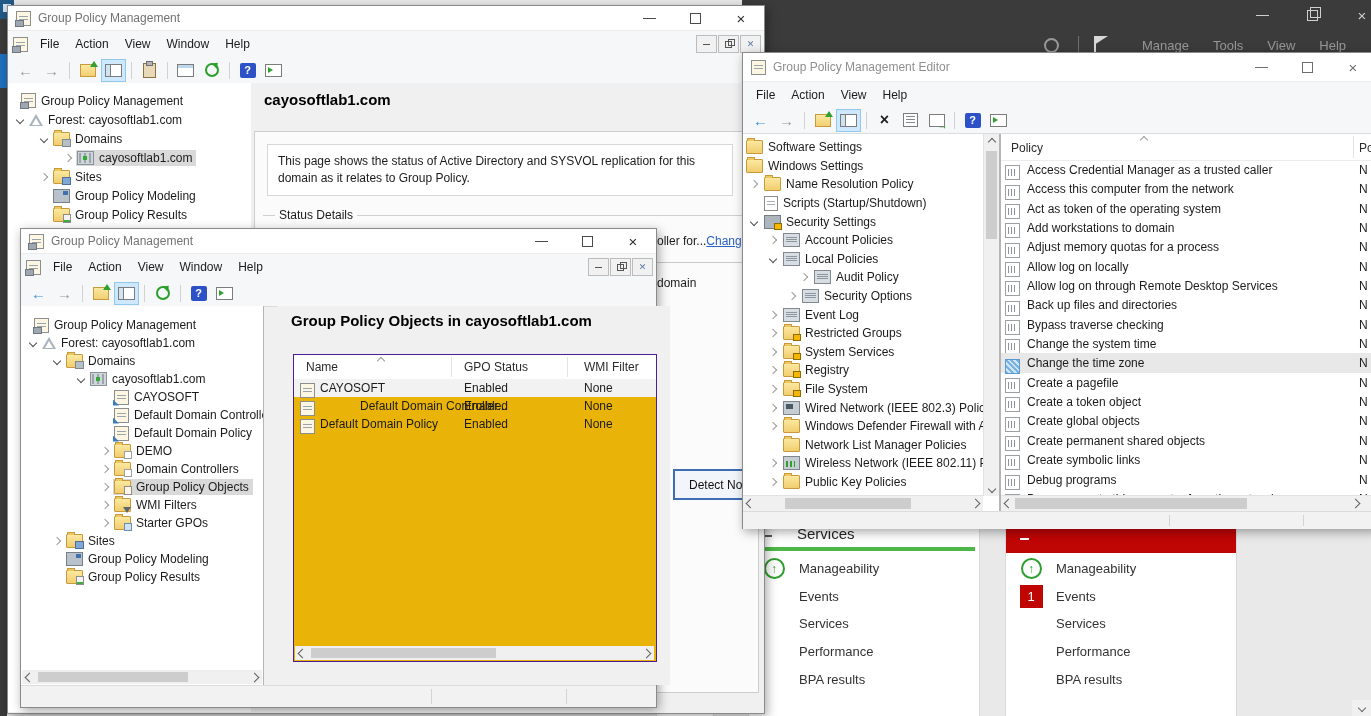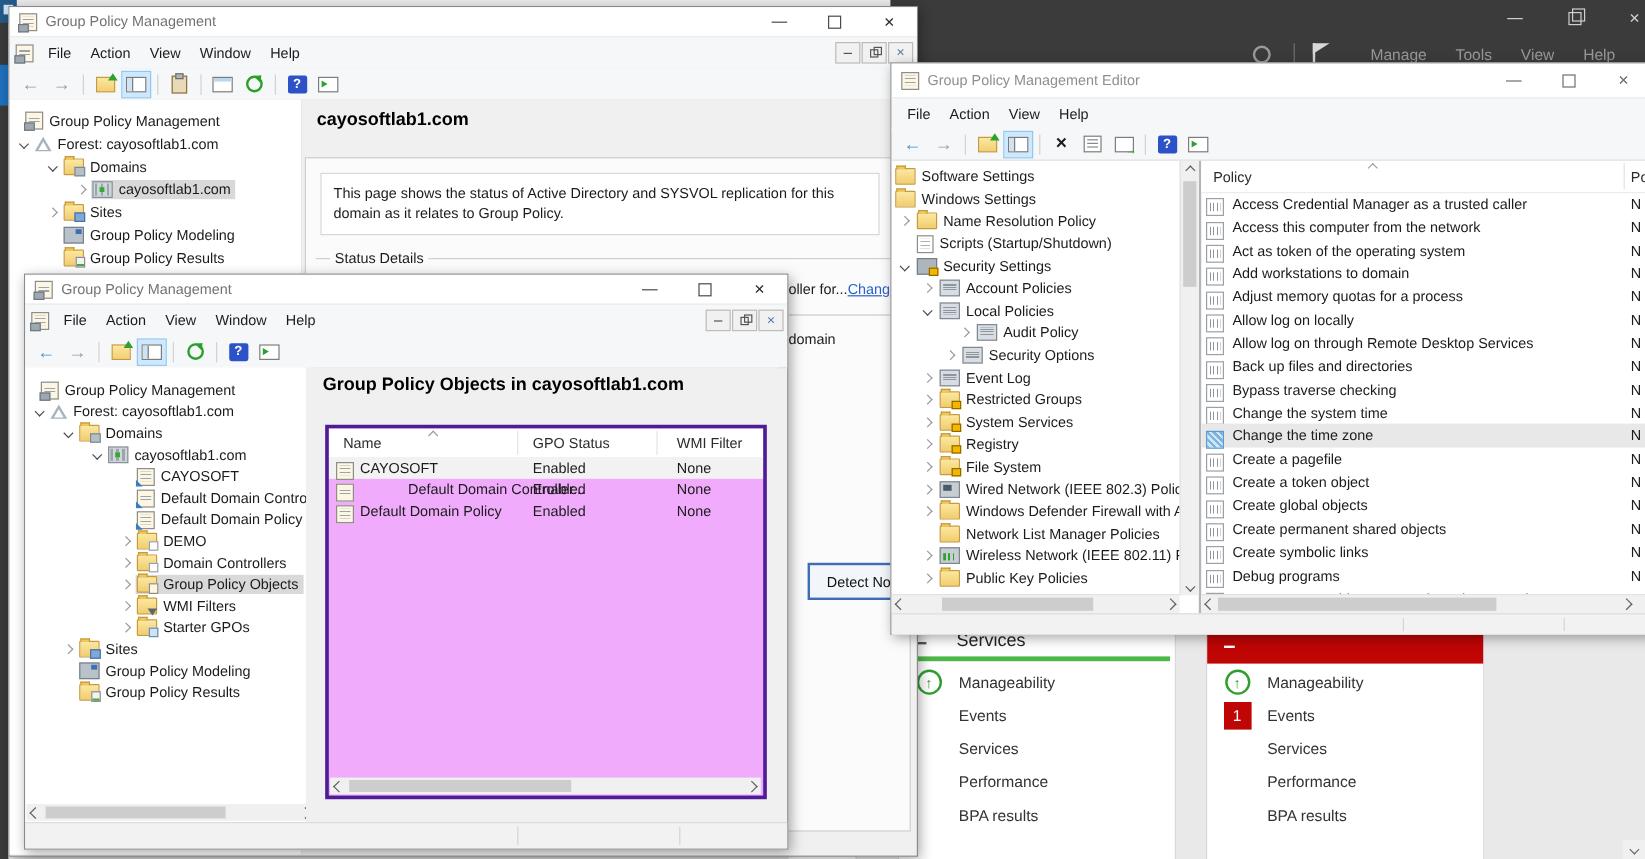--- a/index.html
+++ b/index.html
@@ -91,21 +91,21 @@
   .cv-rr{border-right:1.6px solid #5f5f5f;border-top:1.6px solid #5f5f5f;transform:rotate(45deg);width:6px;height:6px;}
   .ndwrap{display:inline-flex;align-items:center;gap:5px;padding:1px 4px 1px 1px;}
   .selwrap{background:#d9d9d9;}
   .rightpane{position:absolute;background:#f0f0f0;}
   .pane-heading{position:absolute;font-size:15px;font-weight:bold;color:#000;white-space:nowrap;}
   .tabs{position:absolute;display:flex;align-items:flex-end;height:22px;}
   .tabpage{position:absolute;background:#fbfbfb;border:1px solid #cdcdcd;z-index:2;}
   .introbox{position:absolute;background:#fff;border:1px solid #d7d7d7;padding:8px 10px;line-height:17px;}
   .grouplabel{position:absolute;background:#fbfbfb;padding:0 4px;z-index:2;}
   .groupline{position:absolute;height:1px;background:#d0d0d0;}
-  .listbox{position:absolute;background:#f0abfc;border:3px solid #4c1d95;overflow:hidden;}
+  .listbox{position:absolute;background:#eab308;border:1px solid #4c1d95;overflow:hidden;}
   .lheader{position:absolute;left:0;right:0;top:0;height:24px;background:#fff;border-bottom:1px solid #ececec;color:#2b2b2b;}
   .hcell{position:absolute;top:5px;white-space:nowrap;}
   .hdiv{position:absolute;top:2px;bottom:2px;width:1px;background:#e3e3e3;}
   .lrow{display:flex;align-items:center;position:relative;}
   .lcell{position:absolute;white-space:nowrap;}
   .btn{position:absolute;border:2px solid #3e6db5;background:#f2f6fb;display:flex;align-items:center;justify-content:center;font-size:12px;color:#111;}
   .linktext{color:#2a62c9;text-decoration:underline;}
   .statusbar{position:absolute;background:#f2f2f2;border-top:1px solid #dcdcdc;}
   .sdiv{position:absolute;top:3px;bottom:3px;width:1px;background:#d4d4d4;}
   .sbar{position:absolute;background:#f0f0f0;}
@@ -604,21 +604,21 @@
     <div class="sbar" style="left:1px;bottom:1px;width:240px;height:14px;">
       <span class="sarr" style="left:0;top:0;">
           <span class="cv-l"></span>
         </span>
       <span class="thumb" style="left:16px;top:2px;width:150px;height:10px;"></span>
       <span class="sarr" style="right:0;top:0;">
           <span class="cv-rr"></span>
         </span>
     </div>
   </div>
-  <div class="rightpane" style="left:234px;top:77px;width:393px;height:379px;">
+  <div class="rightpane" style="left:256px;top:77px;width:393px;height:379px;">
     <div class="pane-heading" style="left:14px;top:6px;">Group Policy Objects in cayosoftlab1.com</div>
     <div class="tabs" style="left:14px;top:26px;"></div>
     <div class="listbox" style="left:16px;top:48px;width:362px;height:306px;">
       <div class="lheader">
         <span class="cv cv-u abs" style="left:84px;top:3px;"></span>
         <span class="hcell" style="left:12px;">Name</span>
         <span class="hcell" style="left:170px;">GPO Status</span>
         <span class="hcell" style="left:290px;">WMI Filter</span>
         <span class="hdiv" style="left:157px;"></span>
         <span class="hdiv" style="left:273px;"></span>

